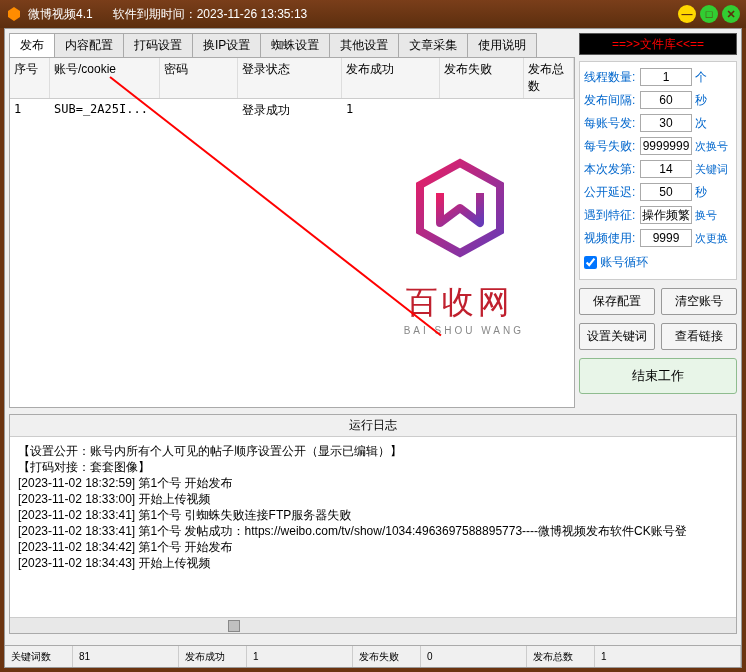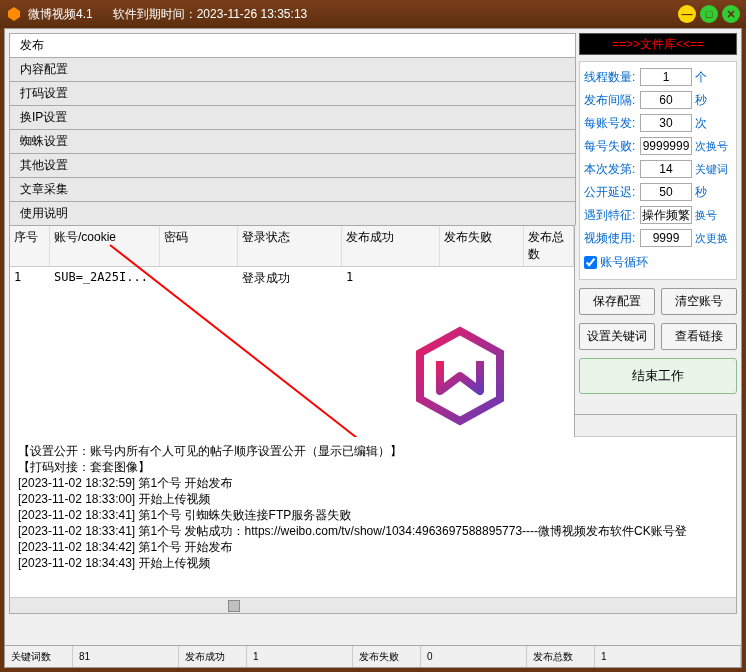--- a/index.html
+++ b/index.html
@@ -9,21 +9,21 @@
 .titlebar .app-icon { width: 16px; height: 16px; margin-right: 6px; color: #FFA500; }
 .titlebar .spacer { flex: 1; }
 .titlebar .win-btn { width: 18px; height: 18px; border-radius: 50%; margin-left: 4px; display: flex; align-items: center; justify-content: center; font-size: 11px; font-weight: bold; cursor: pointer; }
 .min-btn { background: #FFD700; color: #5C2E0E; }
 .max-btn { background: #32CD32; color: #5C2E0E; }
 .close-btn { background: #32CD32; color: #5C2E0E; }
 .client { position: absolute; top: 28px; left: 4px; right: 4px; bottom: 4px; background: #F0F0F0; border: 1px solid #999; }
 .topsplit { display: flex; height: 385px; }
 .leftpane { flex: 1; padding: 4px 0 4px 4px; position: relative; }
 .rightpane { width: 170px; padding: 4px 4px 4px 4px; }
-.tabbar { display: flex; border-bottom: 1px solid #aaa; font-size: 12px; flex-direction: column; }
+.tabbar { display: flex; border-bottom: 1px solid #aaa; font-size: 12px; }
 .tabbar .tab { padding: 3px 10px; border: 1px solid #aaa; border-bottom: none; background: #E8E8E8; cursor: pointer; margin-right: -1px; }
 .tabbar .tab.active { background: #fff; font-weight: normal; }
 .tablewrap { border: 1px solid #aaa; border-top: none; height: 350px; background: #fff; position: relative; overflow: hidden; }
 .thead { display: flex; font-size: 12px; background: #F5F5F5; border-bottom: 1px solid #ccc; }
 .thead .th { padding: 3px 4px; border-right: 1px solid #ddd; }
 .trow { display: flex; font-size: 12px; }
 .trow .td { padding: 3px 4px; font-family: Consolas, monospace; }
 .col0 { width: 40px; }
 .col1 { width: 110px; }
 .col2 { width: 78px; }
@@ -43,21 +43,21 @@
 .srow input[type=text] { width: 52px; text-align: center; border: 1px solid #aaa; height: 18px; font-size: 12px; }
 .srow .unit { color: #0066CC; margin-left: 3px; }
 .srow .unit2 { color: #0066CC; margin-left: 3px; font-size: 11px; }
 .chkrow { font-size: 12px; color: #0066CC; padding: 2px 0; }
 .chkrow input { vertical-align: middle; }
 .btnrow { display: flex; gap: 6px; margin-top: 8px; }
 .btn { flex: 1; border: 1px solid #999; background: #F5F5F5; padding: 4px 0; font-size: 12px; cursor: pointer; border-radius: 2px; text-align: center; }
 .endbtn { border: 1px solid #8FBC8F; background: #E8F5E8; padding: 8px 0; font-size: 13px; cursor: pointer; border-radius: 3px; text-align: center; margin-top: 8px; }
 .logbox { margin: 0 4px; border: 1px solid #aaa; }
 .logtitle { font-size: 12px; text-align: center; padding: 2px; background: #F0F0F0; border-bottom: 1px solid #ccc; }
-.logarea { height: 160px; background: #fff; padding: 6px 8px; font-size: 12px; font-family: SimSun, monospace; overflow: auto; position: relative; white-space: nowrap; }
+.logarea { height: 180px; background: #fff; padding: 6px 8px; font-size: 12px; font-family: SimSun, monospace; overflow: auto; position: relative; white-space: nowrap; }
 .logarea .line { line-height: 16px; }
 .hsb { height: 16px; background: #E8E8E8; border-top: 1px solid #ccc; position: relative; }
 .hsb .thumb { position: absolute; left: 30%; width: 12px; height: 12px; top: 2px; background: #C0C0C0; border: 1px solid #888; }
 .status { position: absolute; bottom: 0; left: 0; right: 0; height: 22px; background: #F0F0F0; border-top: 1px solid #aaa; display: flex; font-size: 10px; align-items: center; }
 .status .cell { border-right: 1px solid #ccc; padding: 0 6px; display: flex; align-items: center; height: 100%; }
 .status .lbl2 { width: 68px; }
 .status .val2 { width: 106px; }
 </style>
 </head>
 <body>

